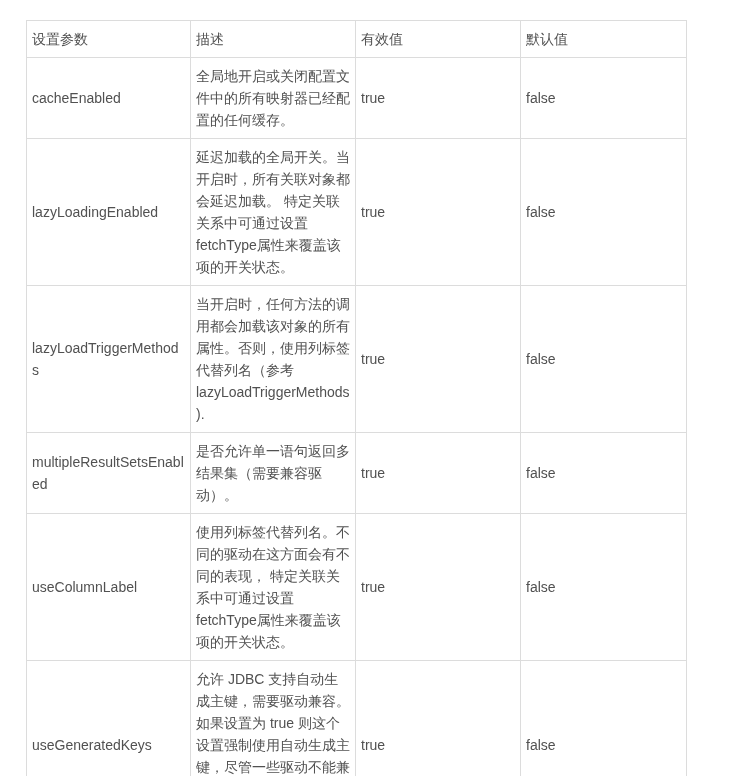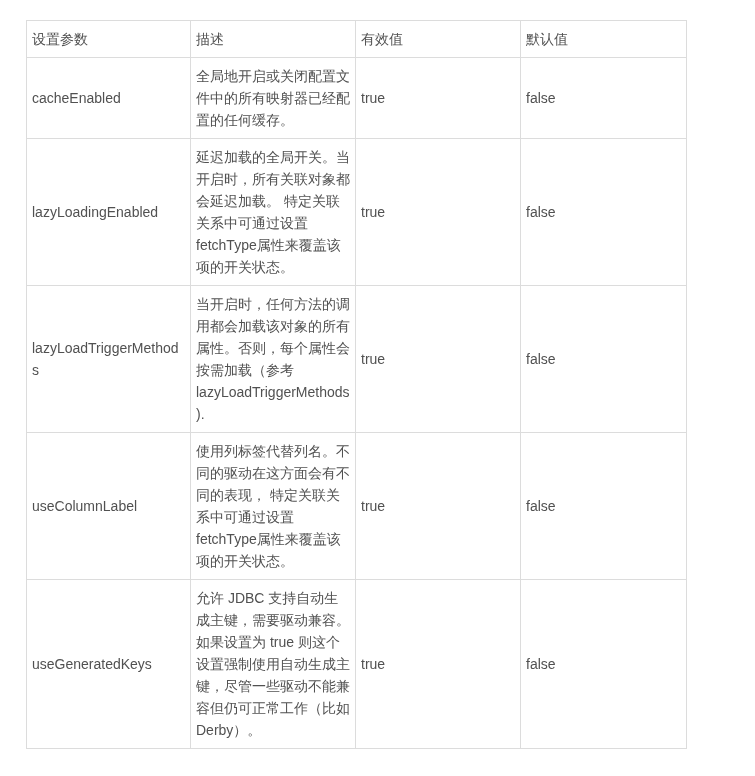--- a/index.html
+++ b/index.html
@@ -81,25 +81,31 @@
 
   <tr>
     <td>lazyLoadingEnabled</td>
     <td>延迟加载的全局开关。当开启时，所有关联对象都会延迟加载。 特定关联关系中可通过设置fetchType属性来覆盖该项的开关状态。</td>
     <td>true</td>
     <td>false</td>
   </tr>
 
   <tr>
     <td>lazyLoadTriggerMethods</td>
-    <td>当开启时，任何方法的调用都会加载该对象的所有属性。否则，每个属性会按需加载（参考 lazyLoadTriggerMethods).</td>
+    <td>当开启时，任何方法的调用都会加载该对象的所有属性。否则，使用列标签代替列名（参考 lazyLoadTriggerMethods).</td>
     <td>true</td>
     <td>false</td>
   </tr>
 
+  <tr>
+    <td>multipleResultSetsEnabled</td>
+    <td>是否允许单一语句返回多结果集（需要兼容驱动）。</td>
+    <td>true</td>
+    <td>false</td>
+  </tr>
 
   <tr>
     <td>useColumnLabel</td>
     <td>使用列标签代替列名。不同的驱动在这方面会有不同的表现， 特定关联关系中可通过设置fetchType属性来覆盖该项的开关状态。</td>
     <td>true</td>
     <td>false</td>
   </tr>
 
   <tr>
     <td>useGeneratedKeys</td>

